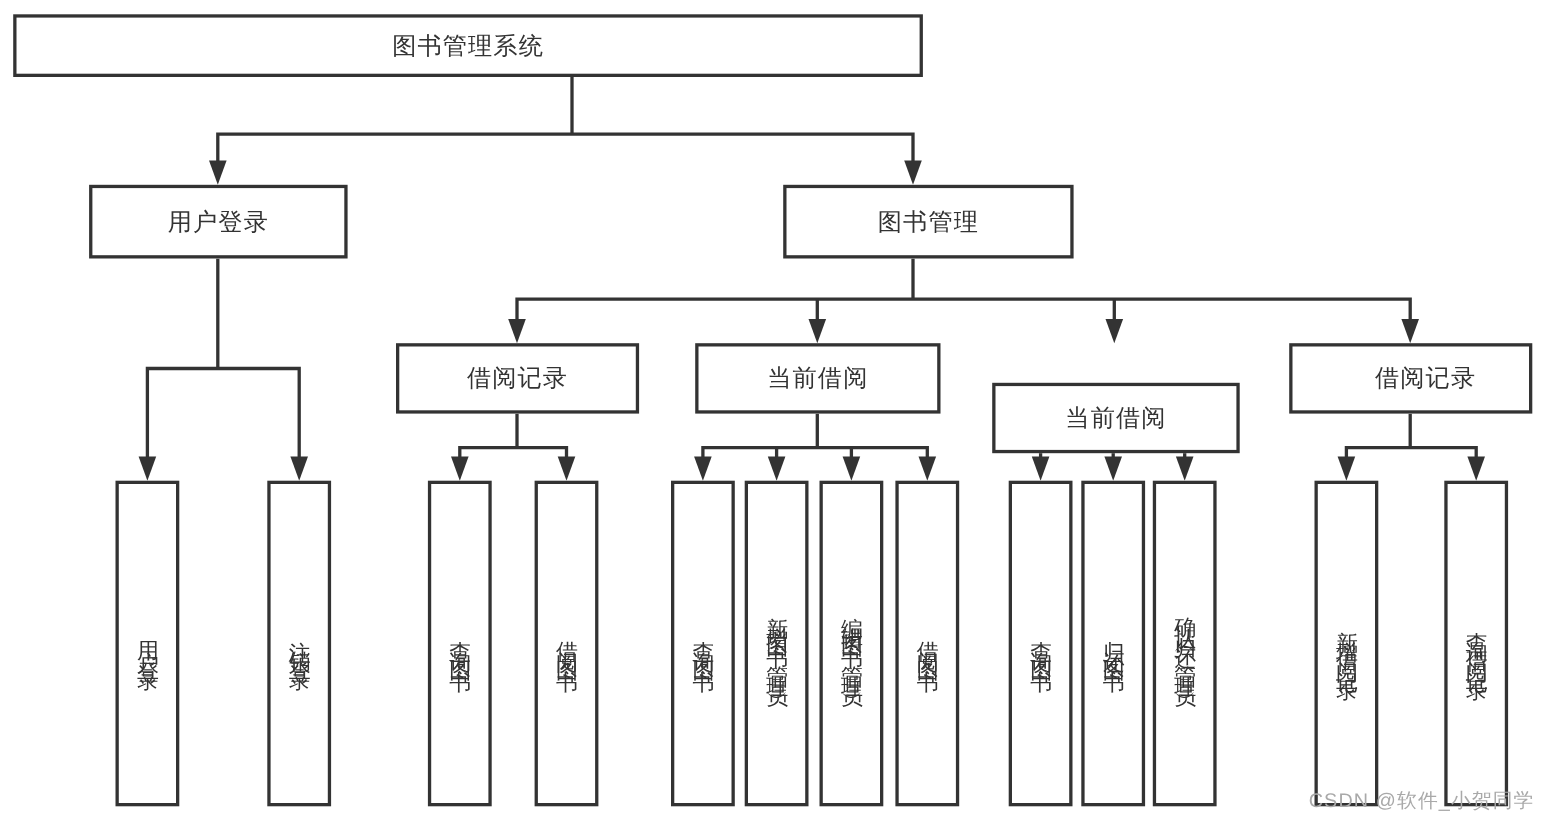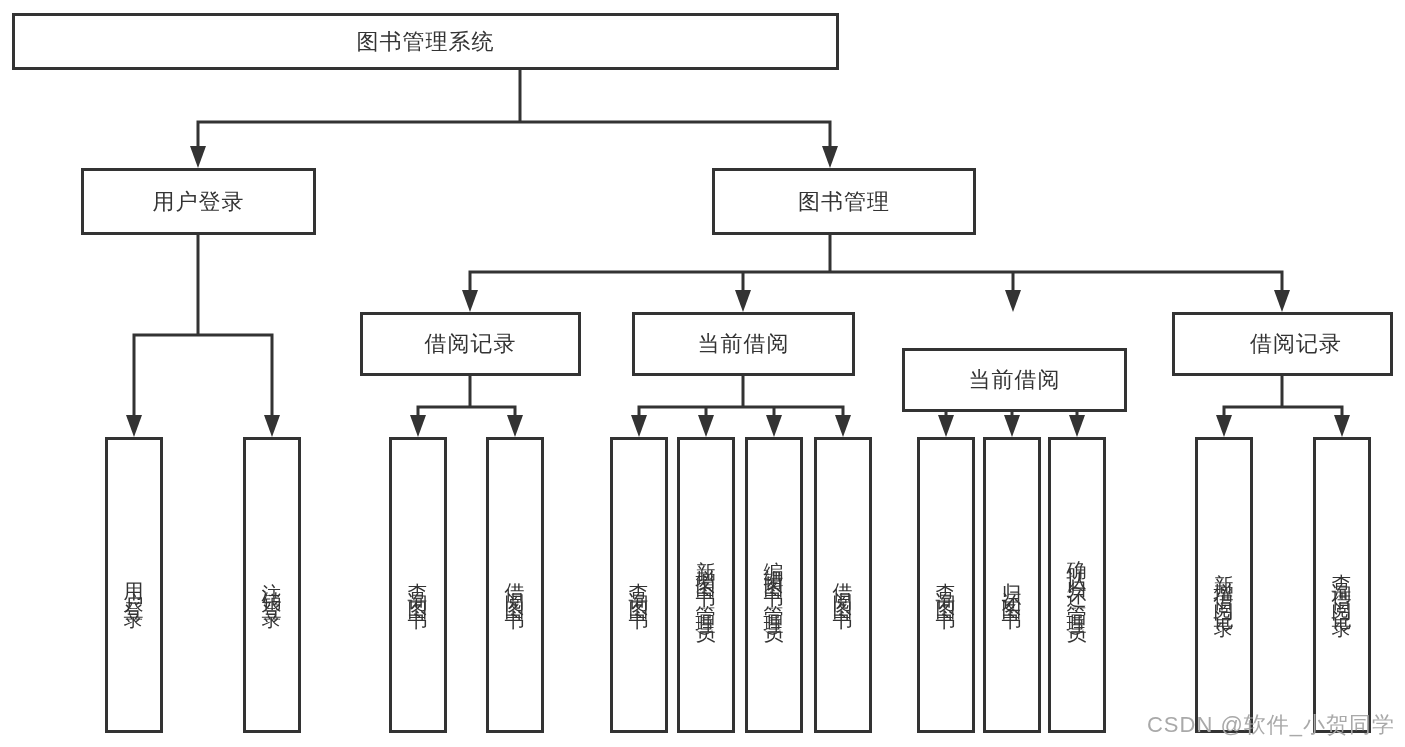--- a/index.html
+++ b/index.html
@@ -59,21 +59,21 @@
     font-size: 20px;
     letter-spacing: 9px;
     color: #333333;
     line-height: 1;
     white-space: nowrap;
   }
   .watermark {
     position: absolute;
     right: 10px;
     bottom: 7px;
-    font-size: 22px;
+    font-size: 18px;
     color: #a9a9a9;
     letter-spacing: 1px;
     z-index: 5;
     white-space: nowrap;
   }
 </style>
 </head>
 <body>
 
 <div class="canvas">

